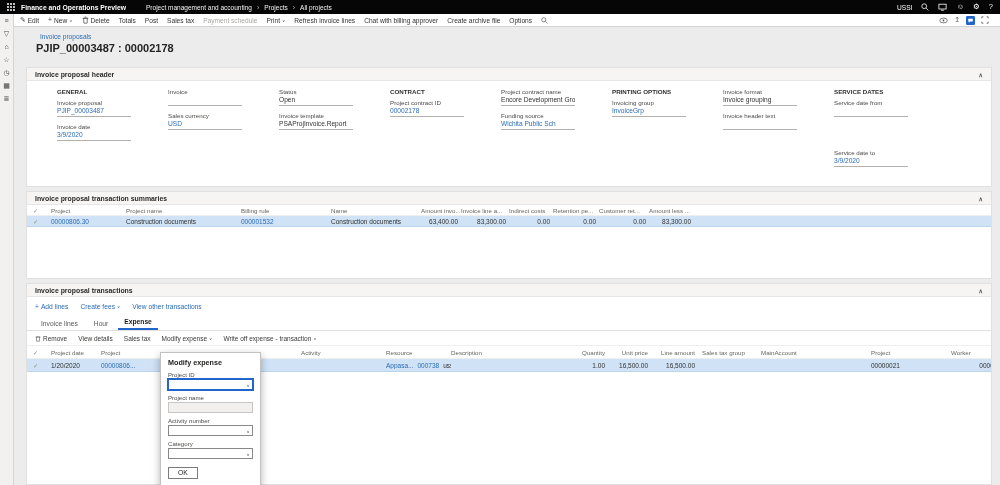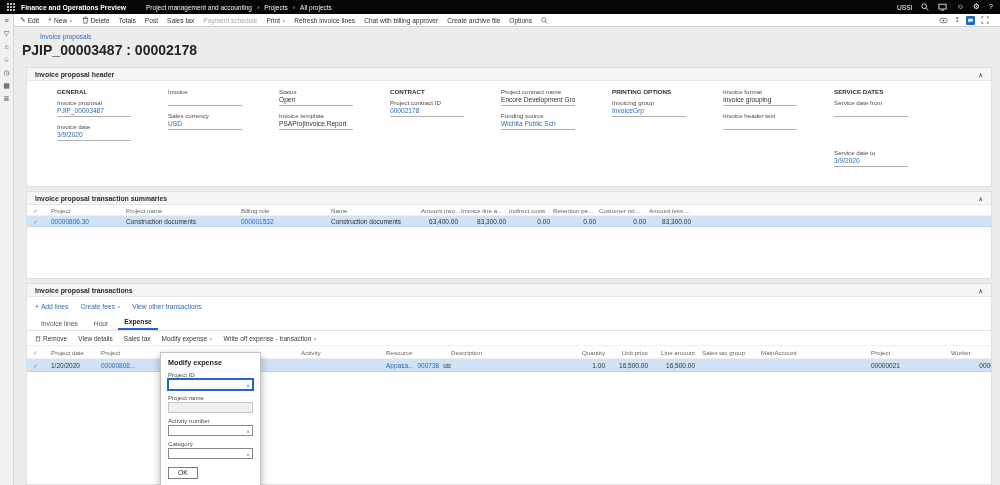--- a/index.html
+++ b/index.html
@@ -31,21 +31,21 @@
 
   
   .sidebar{position:absolute;top:14px;left:0;bottom:0;width:14px;background:#f2f1f0;
     border-right:1px solid #d8d6d4;display:flex;flex-direction:column;align-items:center;
     padding-top:3px;gap:6px;font-size:7px;color:#484644;}
   .sb-ic{cursor:pointer;line-height:1;}
 
   
   .content{position:absolute;top:27px;left:14px;right:0;bottom:0;background:#ececec;}
   .backlink{position:absolute;left:26px;top:6px;font-size:6.6px;color:#2b6cb5;cursor:pointer;}
-  .pagetitle{position:absolute;left:8px;top:15px;font-size:14px;font-weight:bold;color:#252423;}
+  .pagetitle{position:absolute;left:22px;top:15px;font-size:11px;font-weight:bold;color:#252423;}
 
   .panel{position:absolute;left:12px;right:8px;background:#fff;border:1px solid #e2e0de;}
   .panel-h{height:13px;background:#f6f5f4;border-bottom:1px solid #e8e6e4;display:flex;
     align-items:center;padding:0 8px;font-size:6.9px;font-weight:bold;color:#2b2a29;}
   .panel-h .chev{margin-left:auto;color:#555;font-size:6px;cursor:pointer;}
   .p1{top:40px;height:120px;}
   .p2{top:164px;height:88px;}
   .p3{top:256px;bottom:0;}
 
   

